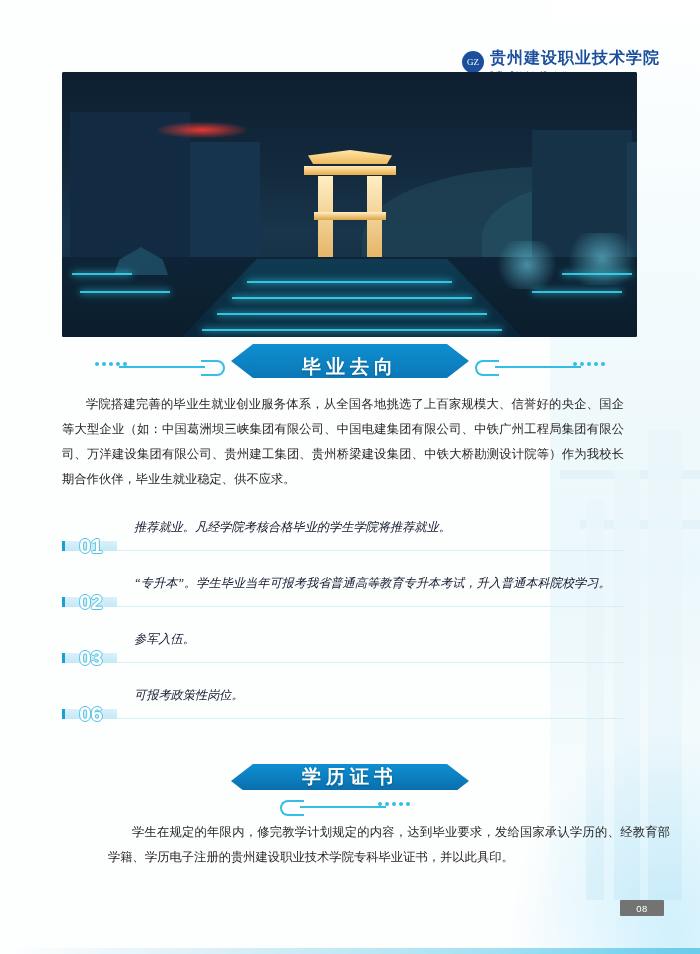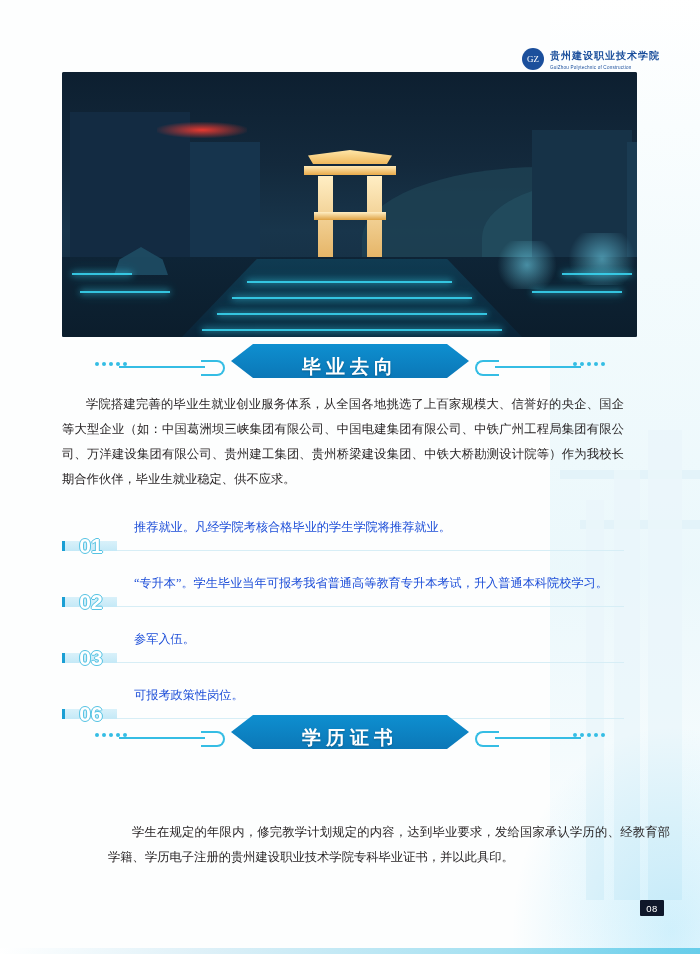--- a/index.html
+++ b/index.html
@@ -80,21 +80,21 @@
     background: #1b4f9c;
     color: #fff;
     font-size: 9px;
     display: flex;
     align-items: center;
     justify-content: center;
     font-family: "Liberation Serif", serif;
     text-align: right;
   }
   .logo-text-zh {
-    font-size: 10px;
+    font-size: 16px;
     color: #1b4f9c;
     letter-spacing: 1px;
     font-weight: bold;
     font-family: "Liberation Serif", serif;
   }
   .logo-text-en {
     font-size: 4.6px;
     color: #1b4f9c;
     letter-spacing: .2px;
     margin-top: 2px;
@@ -284,21 +284,21 @@
   .banner-wing.right .wing-hook {
     left: 6px; top: 10px;
     border: 2px solid #35bde4;
     border-right: none;
     border-radius: 10px 0 0 10px;
   }
   .banner-wing.left .wing-line { left: 40px; right: 26px; }
   .banner-wing.right .wing-line { left: 26px; right: 40px; }
 
   #banner-1 { top: 345px; }
-  #banner-2 { top: 716px; }
+  #banner-2 { top: 755px; flex-direction: column; }
 
   
   .para {
     position: absolute;
     left: 62px;
     width: 562px;
     font-size: 12.3px;
     line-height: 25px;
     color: #231f20;
     text-align: justify;
@@ -342,33 +342,34 @@
     text-shadow:
       -1px 0 0 #56c3e3, 1px 0 0 #56c3e3,
       0 -1px 0 #56c3e3, 0 1px 0 #56c3e3;
   }
   .list-text {
     flex: 1;
     display: flex;
     align-items: center;
     padding-left: 17px;
     font-size: 12.2px;
-    color: #1d4ed8;
+    color: #0f172a;
     font-family: "Liberation Serif", serif;
     border-bottom: 1px solid #d7eef6;
+    font-style: italic;
   }
 
   
   .page-num {
     position: absolute;
     right: 36px;
     bottom: 38px;
-    width: 24px;
+    width: 44px;
     height: 16px;
-    background: #0f172a;
+    background: #737373;
     color: #fff;
     font-size: 9.5px;
     display: flex;
     align-items: center;
     justify-content: center;
     border-radius: 1px;
     letter-spacing: .5px;
   }
 </style>
 </head>

